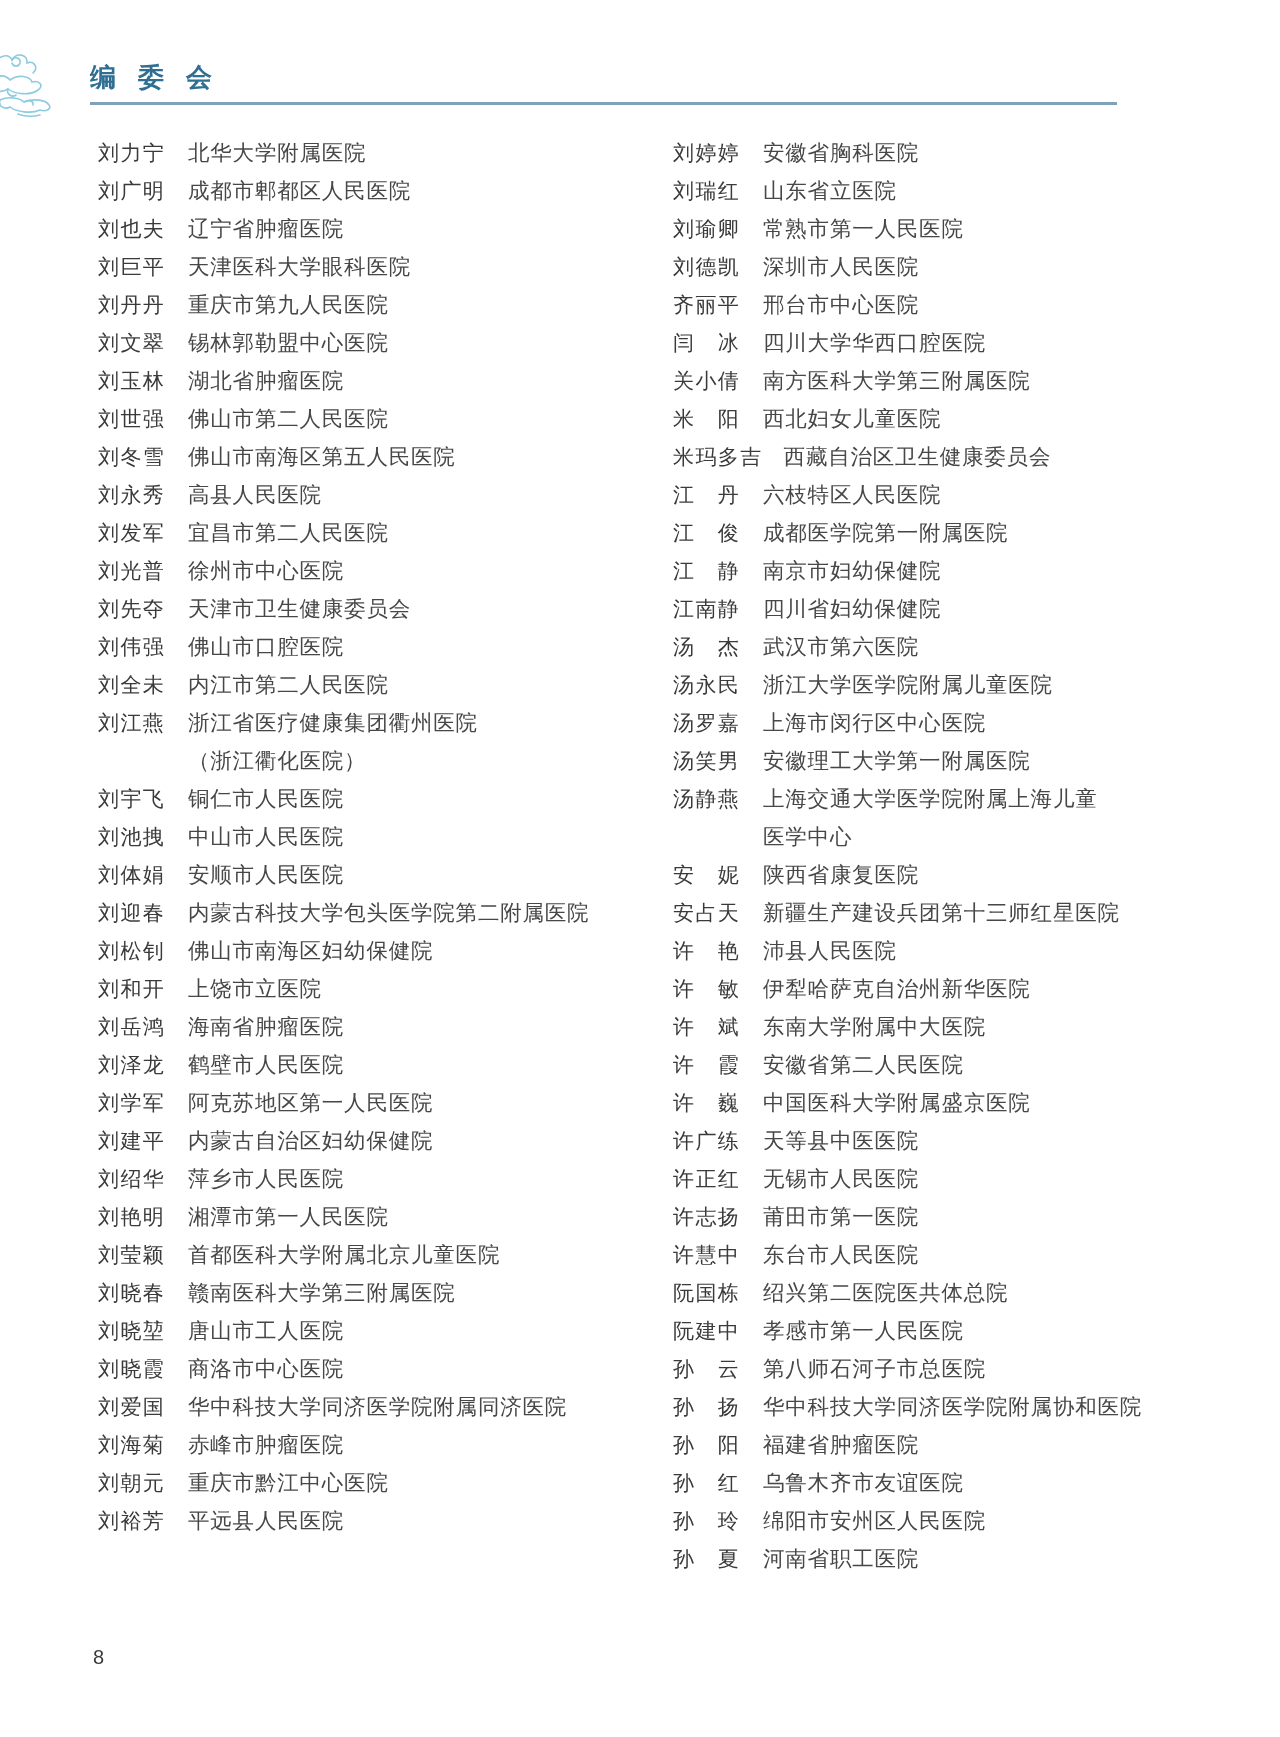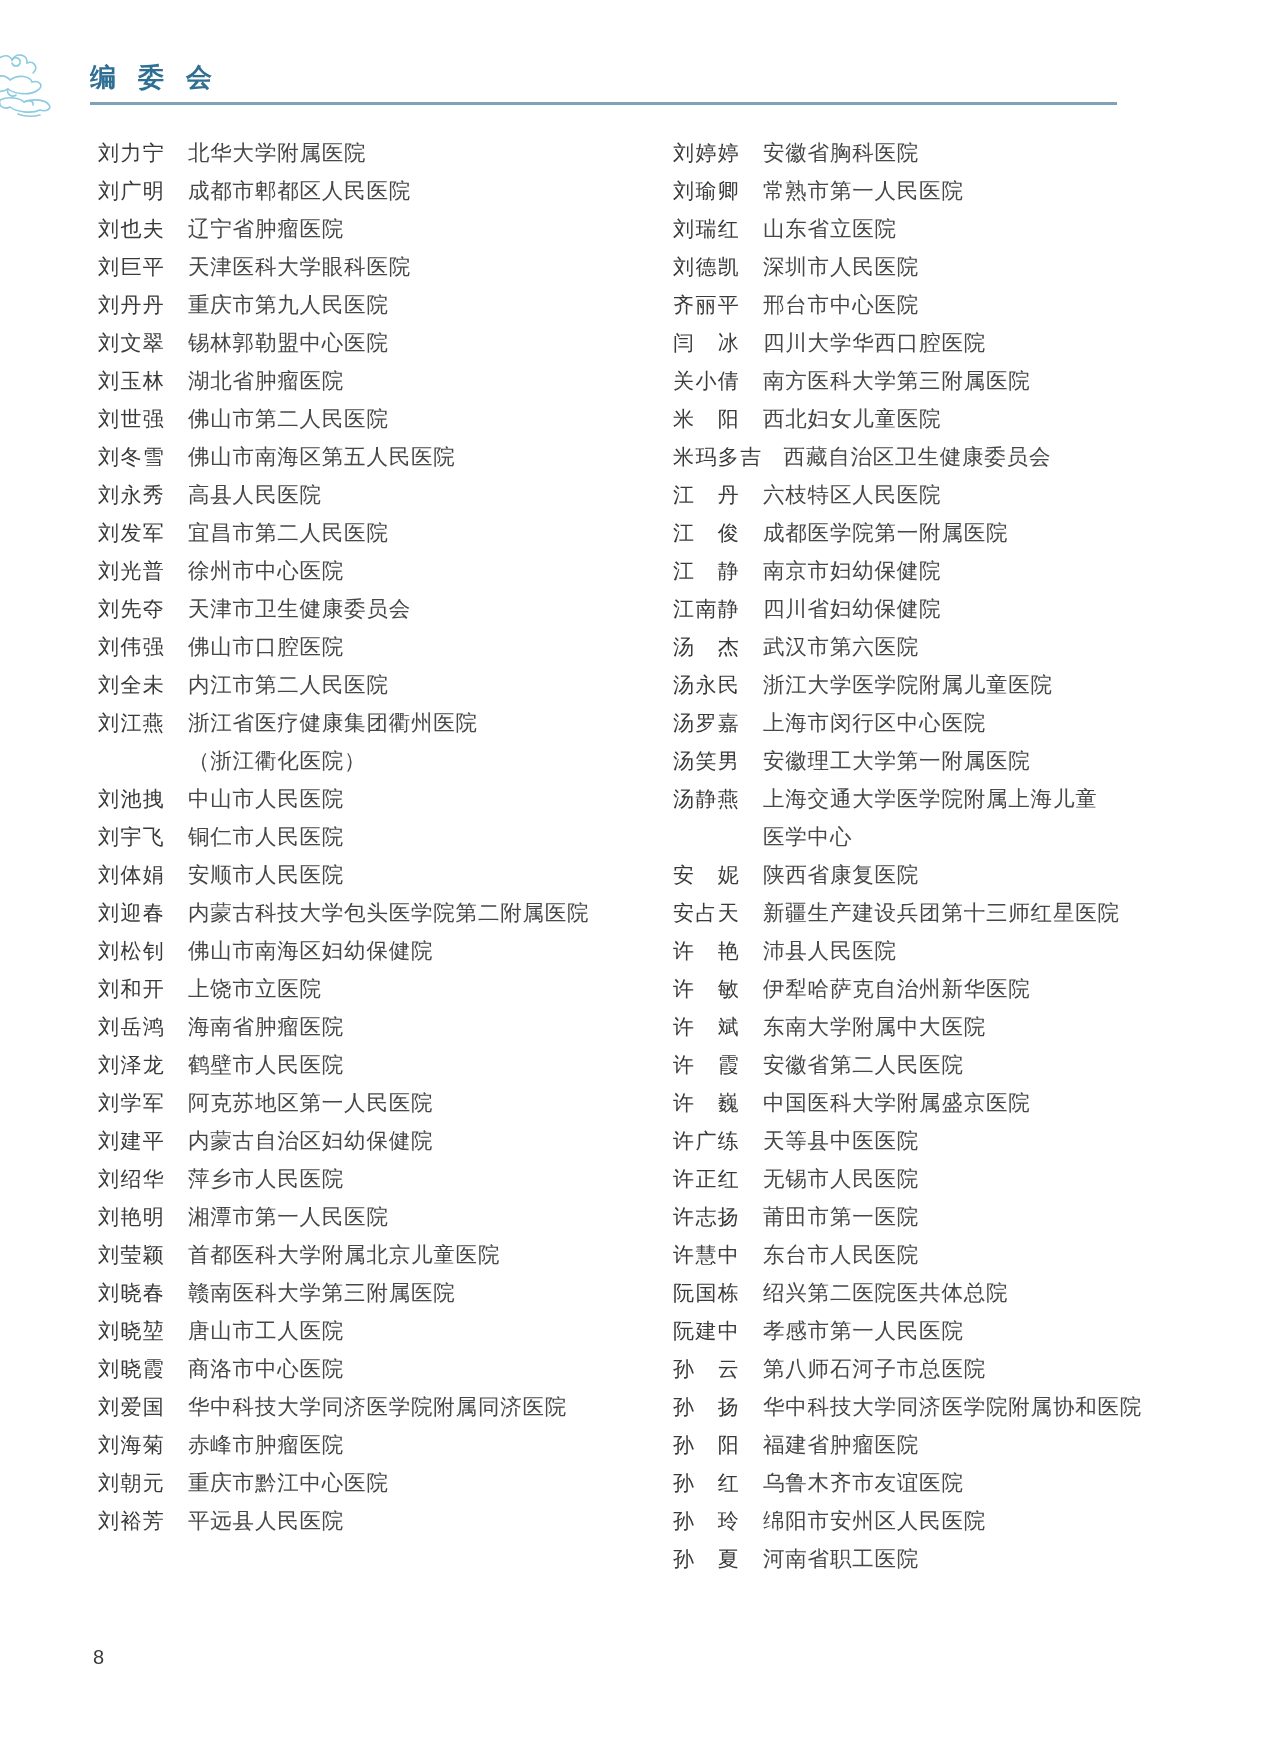--- a/index.html
+++ b/index.html
@@ -138,30 +138,30 @@
       <span class="name">刘江燕</span>
       <span class="org">浙江省医疗健康集团衢州医院</span>
     </div>
 
     <div class="row">
       <span class="name"></span>
       <span class="org">（浙江衢化医院）</span>
     </div>
 
     <div class="row">
+      <span class="name">刘宇飞</span>
+      <span class="org">铜仁市人民医院</span>
+    </div>
+
+    <div class="row">
       <span class="name">刘池拽</span>
       <span class="org">中山市人民医院</span>
     </div>
 
     <div class="row">
-      <span class="name">刘宇飞</span>
-      <span class="org">铜仁市人民医院</span>
-    </div>
-
-    <div class="row">
       <span class="name">刘体娟</span>
       <span class="org">安顺市人民医院</span>
     </div>
 
     <div class="row">
       <span class="name">刘迎春</span>
       <span class="org">内蒙古科技大学包头医学院第二附属医院</span>
     </div>
 
     <div class="row">
@@ -244,30 +244,30 @@
       <span class="org">平远县人民医院</span>
     </div>
   </div>
   <div class="col col-right" id="col-1">
     <div class="row">
       <span class="name">刘婷婷</span>
       <span class="org">安徽省胸科医院</span>
     </div>
 
     <div class="row">
+      <span class="name">刘瑞红</span>
+      <span class="org">山东省立医院</span>
+    </div>
+
+    <div class="row">
       <span class="name">刘瑜卿</span>
       <span class="org">常熟市第一人民医院</span>
     </div>
 
     <div class="row">
-      <span class="name">刘瑞红</span>
-      <span class="org">山东省立医院</span>
-    </div>
-
-    <div class="row">
       <span class="name">刘德凯</span>
       <span class="org">深圳市人民医院</span>
     </div>
 
     <div class="row">
       <span class="name">齐丽平</span>
       <span class="org">邢台市中心医院</span>
     </div>
 
     <div class="row">

